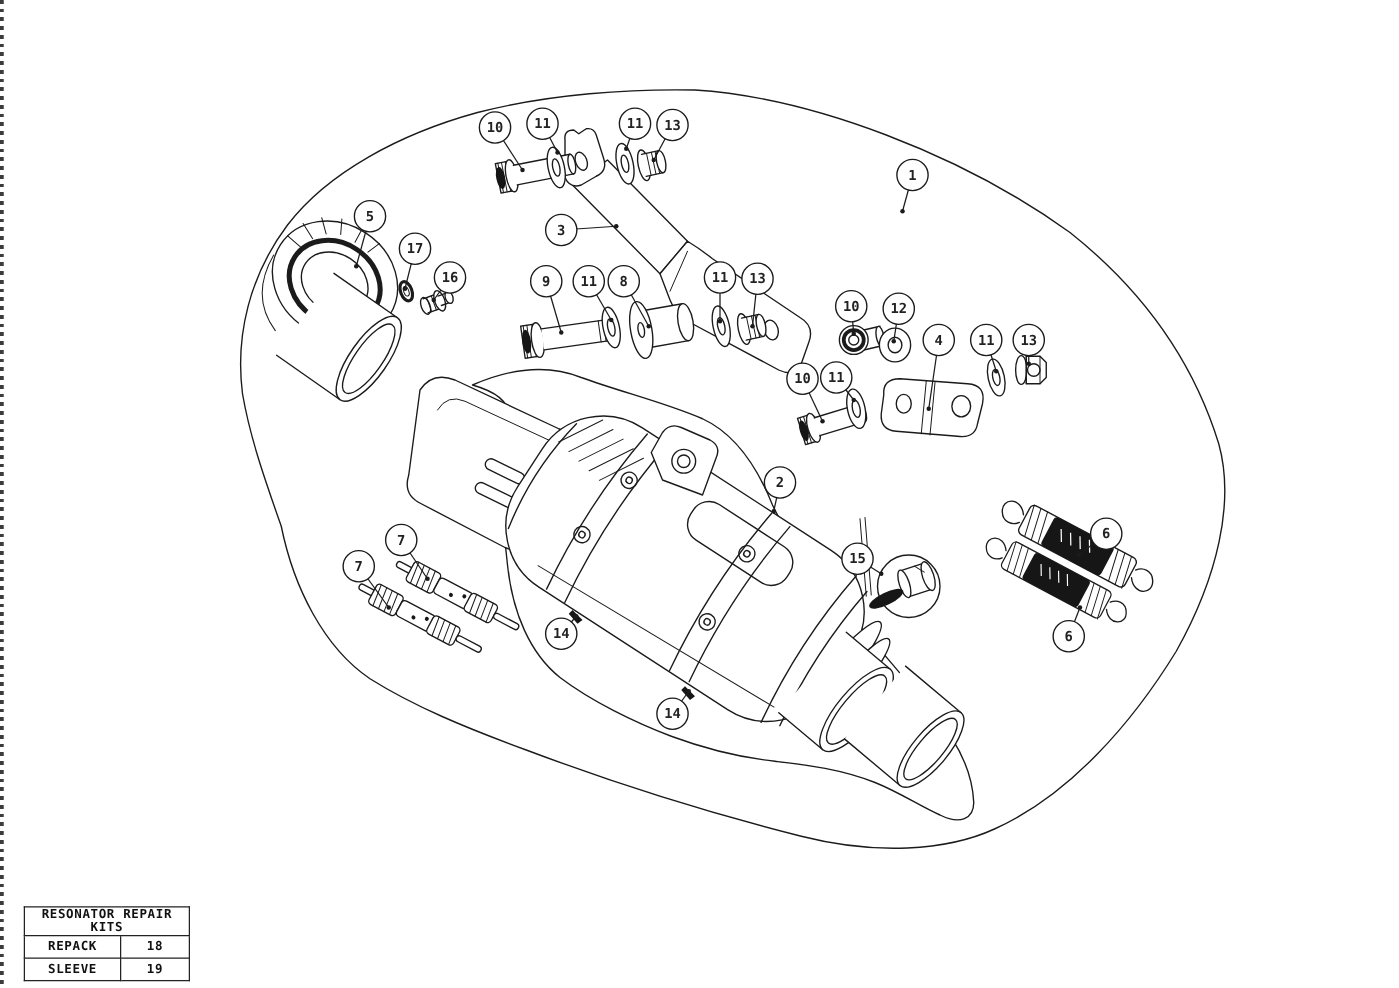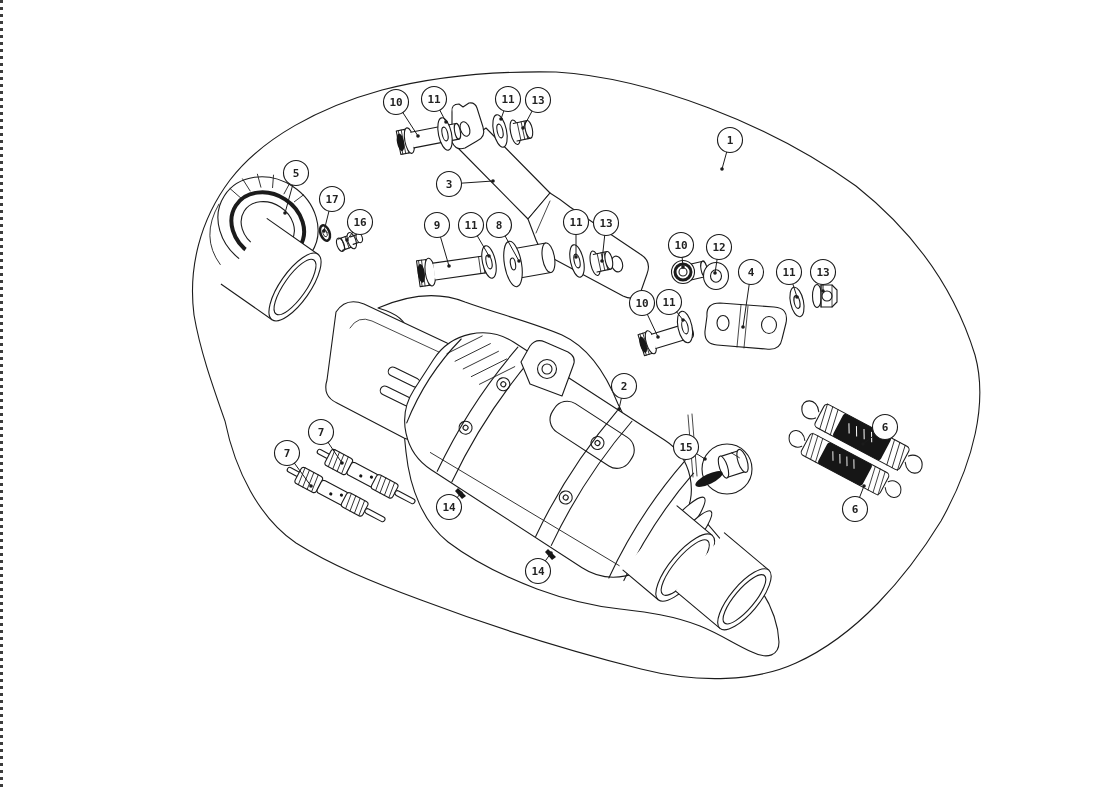--- a/index.html
+++ b/index.html
@@ -492,13 +492,30 @@
         </g>
         <g>
           <line x1="538" y1="571" x2="551" y2="553" stroke="#1b1b1b" stroke-width="1"></line>
           <circle cx="551" cy="553" r="1.8" fill="#1b1b1b"></circle>
           <circle cx="538" cy="571" r="12.5" fill="#fff" stroke="#1b1b1b" stroke-width="1.1"></circle>
           <text x="538" y="574.8" class="callout-num">14</text>
         </g>
       </g>
   </svg>
 
+  <table class="kits">
+    <thead>
+      <tr>
+          <th colspan="2">RESONATOR REPAIR KITS</th>
+        </tr>
+    </thead>
+    <tbody>
+      <tr>
+        <td class="c1">REPACK</td>
+        <td>18</td>
+      </tr>
+      <tr>
+        <td class="c1">SLEEVE</td>
+        <td>19</td>
+      </tr>
+    </tbody>
+  </table>
 </div>
 
 </body></html>

